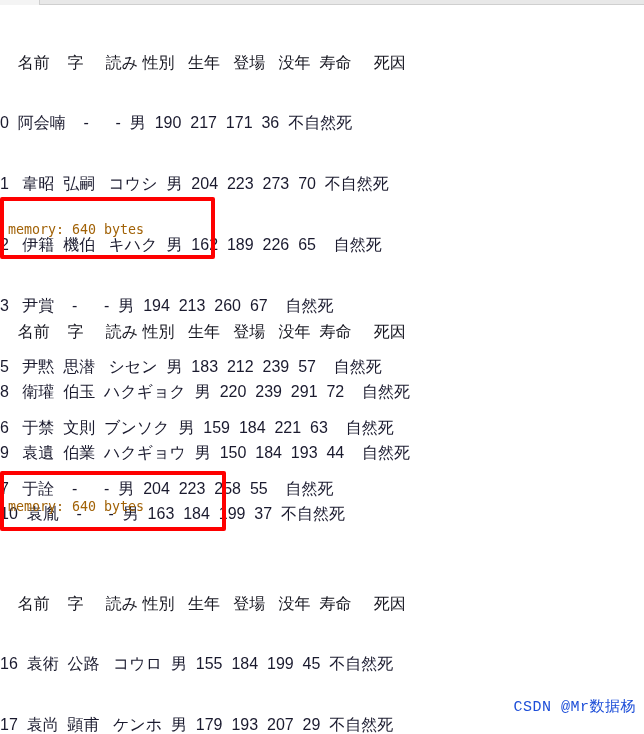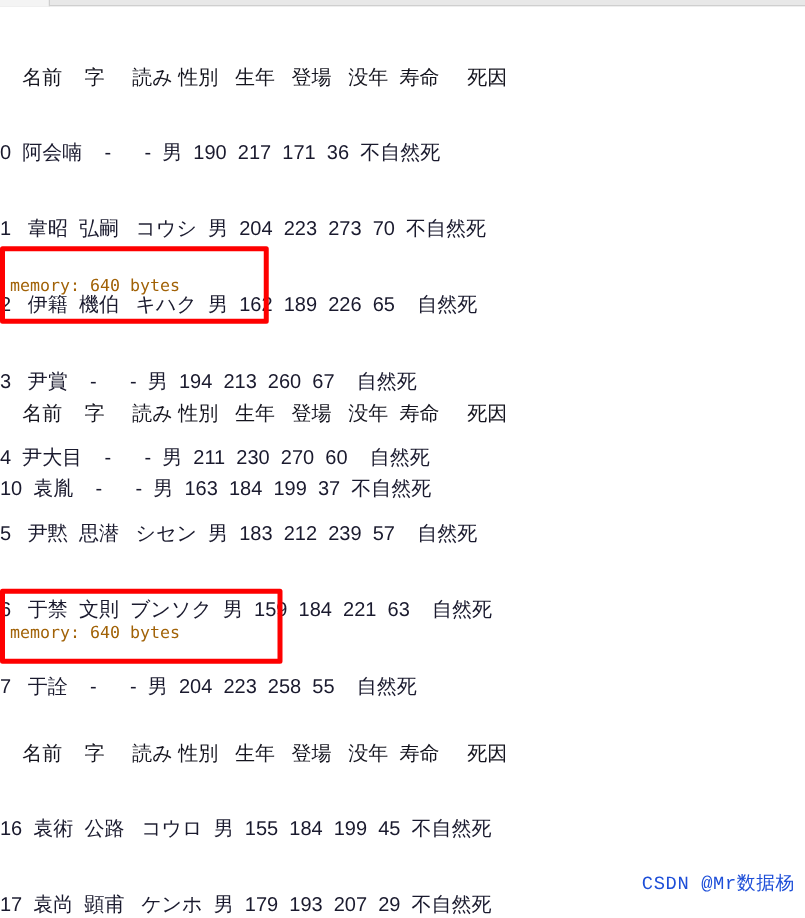--- a/index.html
+++ b/index.html
@@ -74,31 +74,32 @@
 <div id="top-strip">
   <div class="seg"></div>
 </div>
 
 <div class="console" style="top:12px;">
   <div class="row hdr">    名前    字     読み 性別   生年   登場   没年  寿命     死因</div>
   <div class="row">0  阿会喃    -      -  男  190  217  171  36  不自然死</div>
   <div class="row">1   韋昭  弘嗣   コウシ  男  204  223  273  70  不自然死</div>
   <div class="row">2   伊籍  機伯   キハク  男  162  189  226  65    自然死</div>
   <div class="row">3   尹賞    -      -  男  194  213  260  67    自然死</div>
-  <div class="row">4  尹大目    -      -  男  211  230  270  60    自然死</div>
   <div class="row">5   尹黙  思潜   シセン  男  183  212  239  57    自然死</div>
   <div class="row">6   于禁  文則  ブンソク  男  159  184  221  63    自然死</div>
   <div class="row">7   于詮    -      -  男  204  223  258  55    自然死</div>
 </div>
 
 <div class="memo-box" style="top:197px; height:62px; width:215px;"></div>
 <div class="memo-text" style="top:222px;">memory: 640 bytes</div>
 
 <div class="console" style="top:281px;">
   <div class="row hdr">    名前    字     読み 性別   生年   登場   没年  寿命     死因</div>
+  <div class="row">8   衛瓘  伯玉  ハクギョク  男  220  239  291  72    自然死</div>
+  <div class="row">9   袁遺  伯業  ハクギョウ  男  150  184  193  44    自然死</div>
   <div class="row">10  袁胤    -      -  男  163  184  199  37  不自然死</div>
   
   
 </div>
 
 <div class="memo-box" style="top:471px; height:60px; width:226px;"></div>
 <div class="memo-text" style="top:499px;">memory: 640 bytes</div>
 
 <div class="console clipped" style="top:553px; height:181px;">
   <div class="row hdr">    名前    字     読み 性別   生年   登場   没年  寿命     死因</div>

